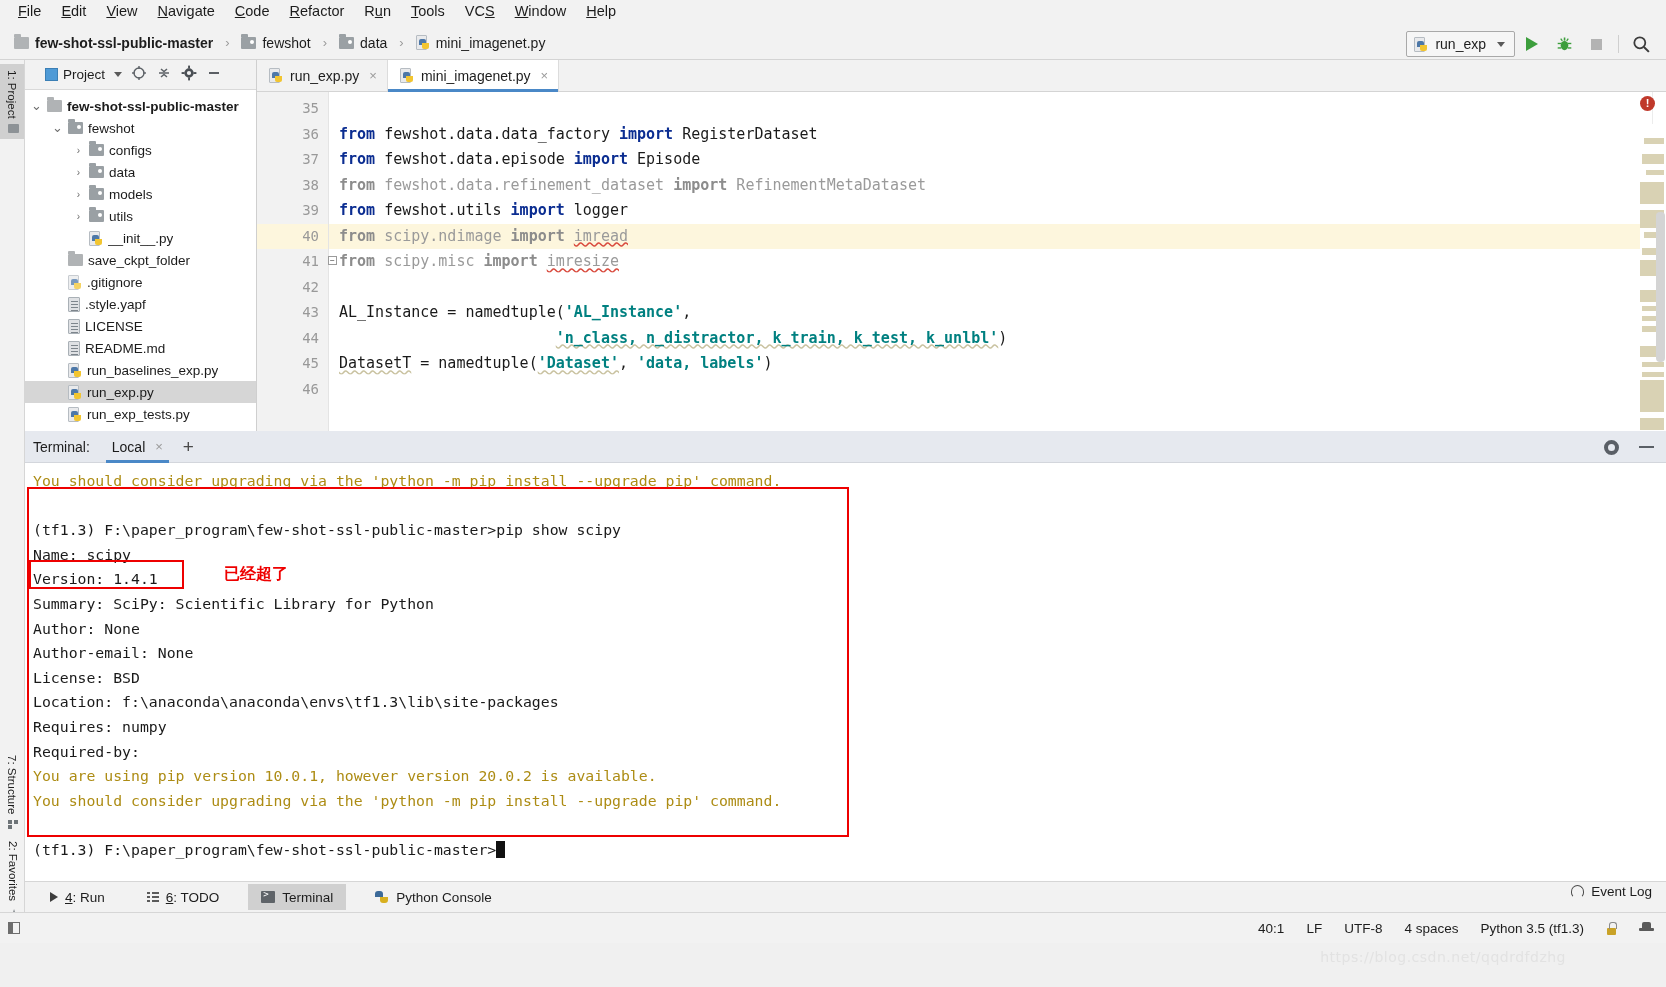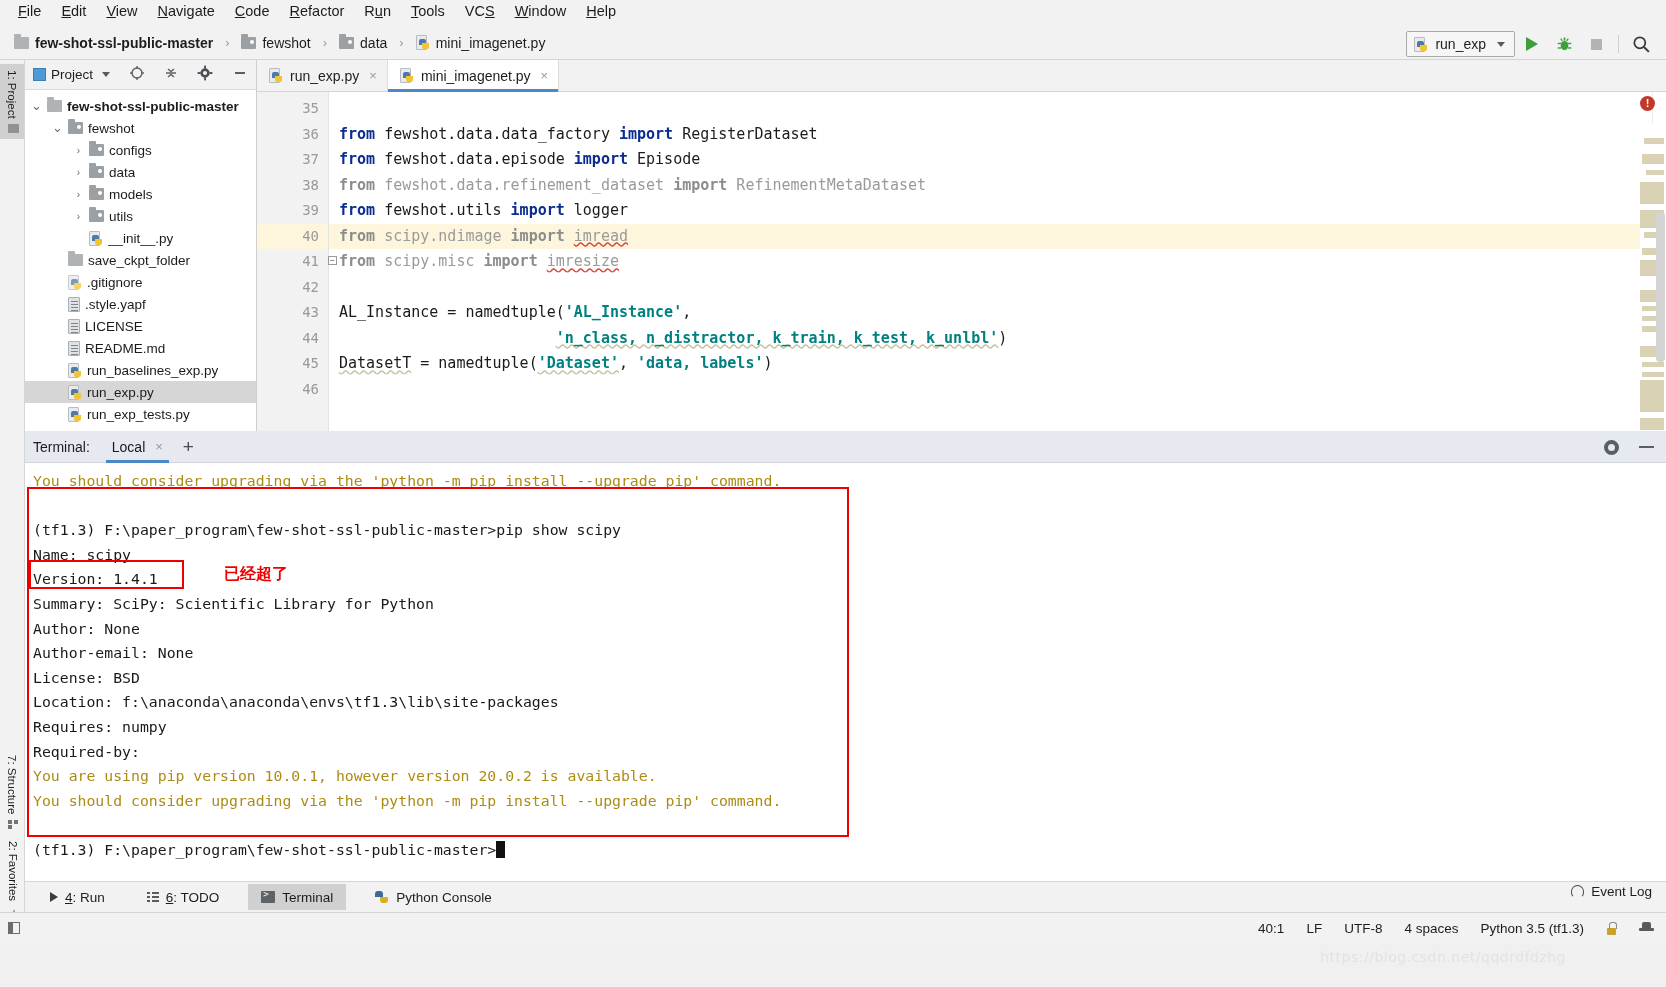--- a/index.html
+++ b/index.html
@@ -109,21 +109,21 @@
     margin-left: 2px; color: #8d9296; font-size: 14px; line-height: 1;
   }
 
   
   .project-panel {
     position: absolute; left: 25px; top: 60px; width: 232px; height: 371px;
     background: #ffffff; border-right: 1px solid #cfcfcf;
   }
   .panel-head {
     height: 30px; background: #f2f2f2; border-bottom: 1px solid #d9d9d9;
-    display: flex; align-items: center; padding: 0 8px; gap: 9px; justify-content: space-between;
+    display: flex; align-items: center; padding: 0 20px; gap: 9px;
   }
   .panel-title { display: flex; align-items: center; gap: 5px; font-size: 13.5px; }
   .blue-sq { width: 13px; height: 13px; background: #4e9ad6; border: 1px solid #3b7fb5; }
   .tree {
     padding: 5px 0 0 0; font-size: 13.5px; color: #1b1b1b; overflow: hidden; height: 341px;
   }
   .tnode {
     display: flex; align-items: center; height: 22px; gap: 5px; white-space: nowrap;
     padding-right: 4px;
   }

